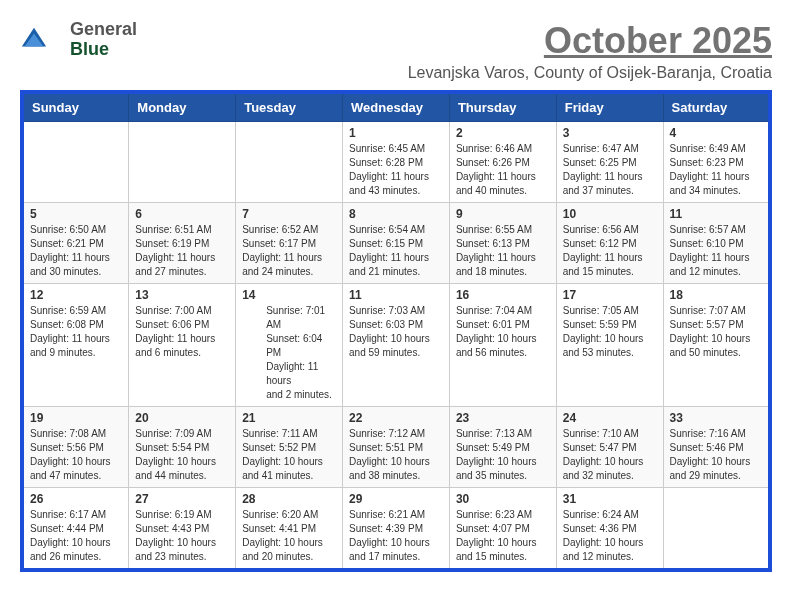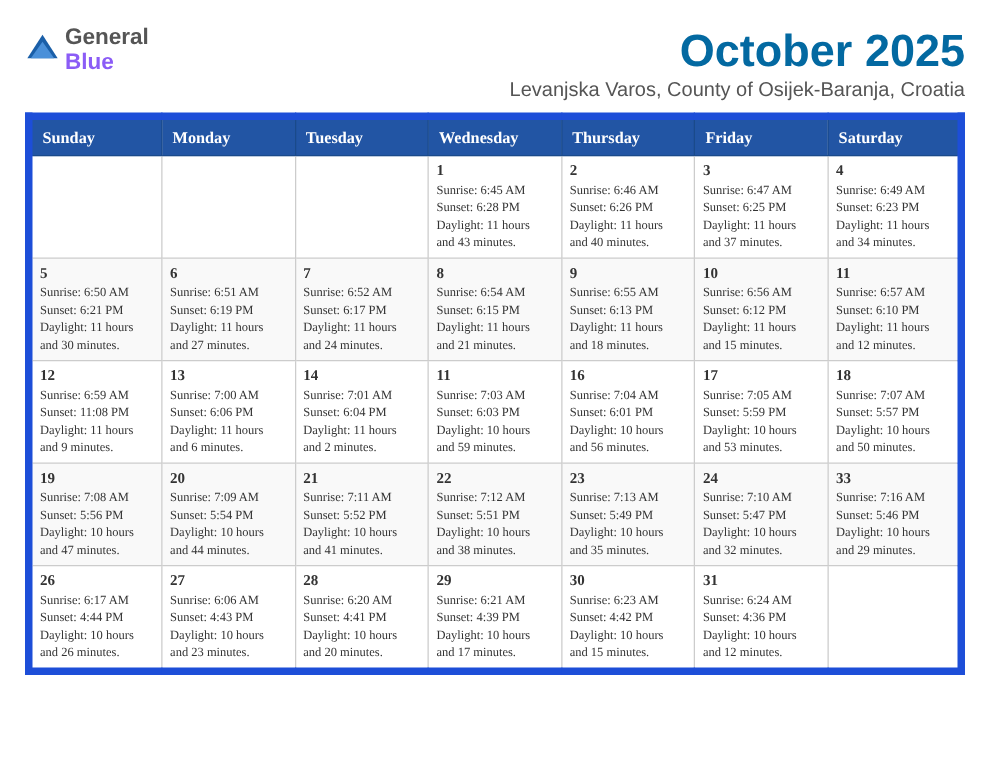--- a/index.html
+++ b/index.html
@@ -12,51 +12,51 @@
     }
     .header {
       display: flex;
       justify-content: space-between;
       align-items: flex-start;
       margin-bottom: 8px;
     }
     .logo {
       display: flex;
       align-items: center;
-      gap: 4px;
+      gap: 22px;
     }
     .logo-text {
       font-size: 18px;
       font-weight: bold;
       line-height: 1.1;
     }
     .logo-general { color: #555; }
-    .logo-blue { color: #8b5cf6; }
+    .logo-blue { color: #14532d; }
     .logo-icon {
       width: 28px;
       height: 28px;
     }
     .title-block {
       text-align: right;
     }
     .month-title {
       font-size: 36px;
       font-weight: bold;
-      color: #0369a1;
+      color: #737373;
+      text-decoration: underline;
     }
     .location-title {
       font-size: 16px;
       color: #555;
       margin-top: 2px;
     }
     .calendar {
       width: 100%;
       border-collapse: collapse;
-      border: 6px solid #1d4ed8;
-      font-family: Liberation Serif, serif;
+      border: 4px solid #1d4ed8;
     }
     .calendar th {
       background-color: #2255a4;
       color: #fff;
       text-align: left;
       padding: 6px 8px;
       font-size: 13px;
       border: 1px solid #1a4a8a;
     }
     .calendar td {
@@ -201,34 +201,34 @@
           <div class="day-info" style="white-space: pre-wrap;">Sunrise: 6:57 AM
 Sunset: 6:10 PM
 Daylight: 11 hours
 and 12 minutes.</div>
         </td>
       </tr>
       <tr>
         <td>
           <span class="day-number">12</span>
           <div class="day-info" style="white-space: pre-wrap;">Sunrise: 6:59 AM
-Sunset: 11:08 PM
+Sunset: 6:08 PM
 Daylight: 11 hours
 and 9 minutes.</div>
         </td>
         <td>
           <span class="day-number">13</span>
           <div class="day-info" style="white-space: pre-wrap;">Sunrise: 7:00 AM
 Sunset: 6:06 PM
 Daylight: 11 hours
 and 6 minutes.</div>
         </td>
         <td>
           <span class="day-number">14</span>
-          <div class="day-info" style="white-space: pre-wrap;">Sunrise: 7:01 AM
+          <div class="day-info" style="white-space: pre-wrap; margin-left: 24px;">Sunrise: 7:01 AM
 Sunset: 6:04 PM
 Daylight: 11 hours
 and 2 minutes.</div>
         </td>
         <td>
           <span class="day-number">11</span>
           <div class="day-info" style="white-space: pre-wrap;">Sunrise: 7:03 AM
 Sunset: 6:03 PM
 Daylight: 10 hours
 and 59 minutes.</div>
@@ -309,21 +309,21 @@
       <tr>
         <td>
           <span class="day-number">26</span>
           <div class="day-info" style="white-space: pre-wrap;">Sunrise: 6:17 AM
 Sunset: 4:44 PM
 Daylight: 10 hours
 and 26 minutes.</div>
         </td>
         <td>
           <span class="day-number">27</span>
-          <div class="day-info" style="white-space: pre-wrap;">Sunrise: 6:06 AM
+          <div class="day-info" style="white-space: pre-wrap;">Sunrise: 6:19 AM
 Sunset: 4:43 PM
 Daylight: 10 hours
 and 23 minutes.</div>
         </td>
         <td>
           <span class="day-number">28</span>
           <div class="day-info" style="white-space: pre-wrap;">Sunrise: 6:20 AM
 Sunset: 4:41 PM
 Daylight: 10 hours
 and 20 minutes.</div>
@@ -331,21 +331,21 @@
         <td>
           <span class="day-number">29</span>
           <div class="day-info" style="white-space: pre-wrap;">Sunrise: 6:21 AM
 Sunset: 4:39 PM
 Daylight: 10 hours
 and 17 minutes.</div>
         </td>
         <td>
           <span class="day-number">30</span>
           <div class="day-info" style="white-space: pre-wrap;">Sunrise: 6:23 AM
-Sunset: 4:42 PM
+Sunset: 4:07 PM
 Daylight: 10 hours
 and 15 minutes.</div>
         </td>
         <td>
           <span class="day-number">31</span>
           <div class="day-info" style="white-space: pre-wrap;">Sunrise: 6:24 AM
 Sunset: 4:36 PM
 Daylight: 10 hours
 and 12 minutes.</div>
         </td>

